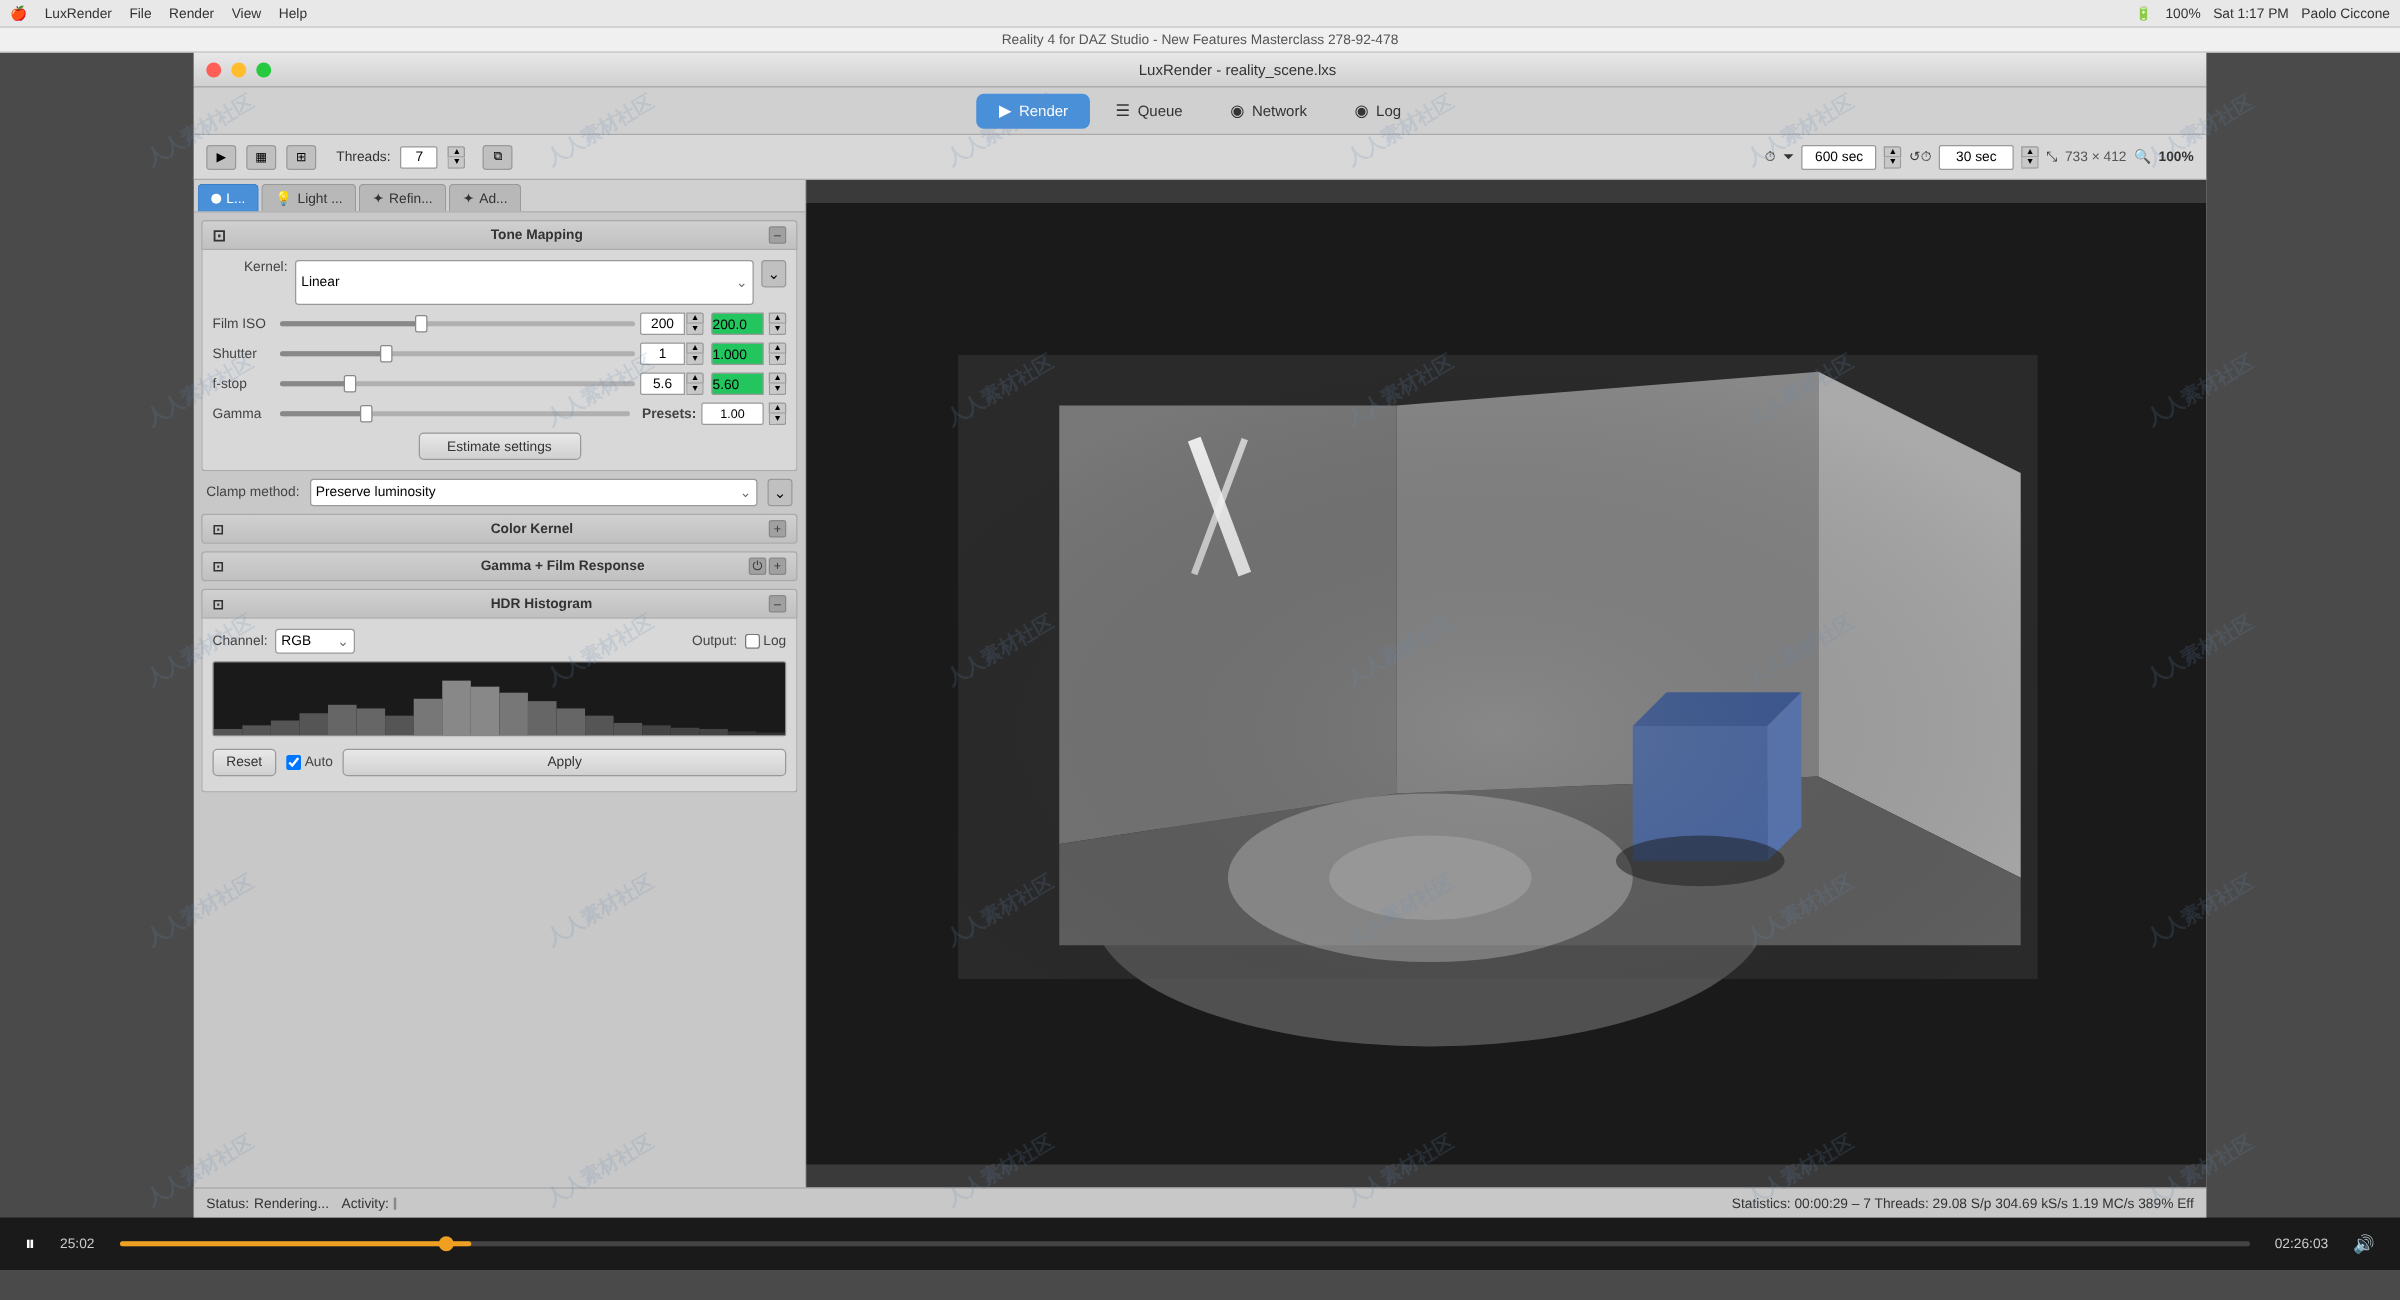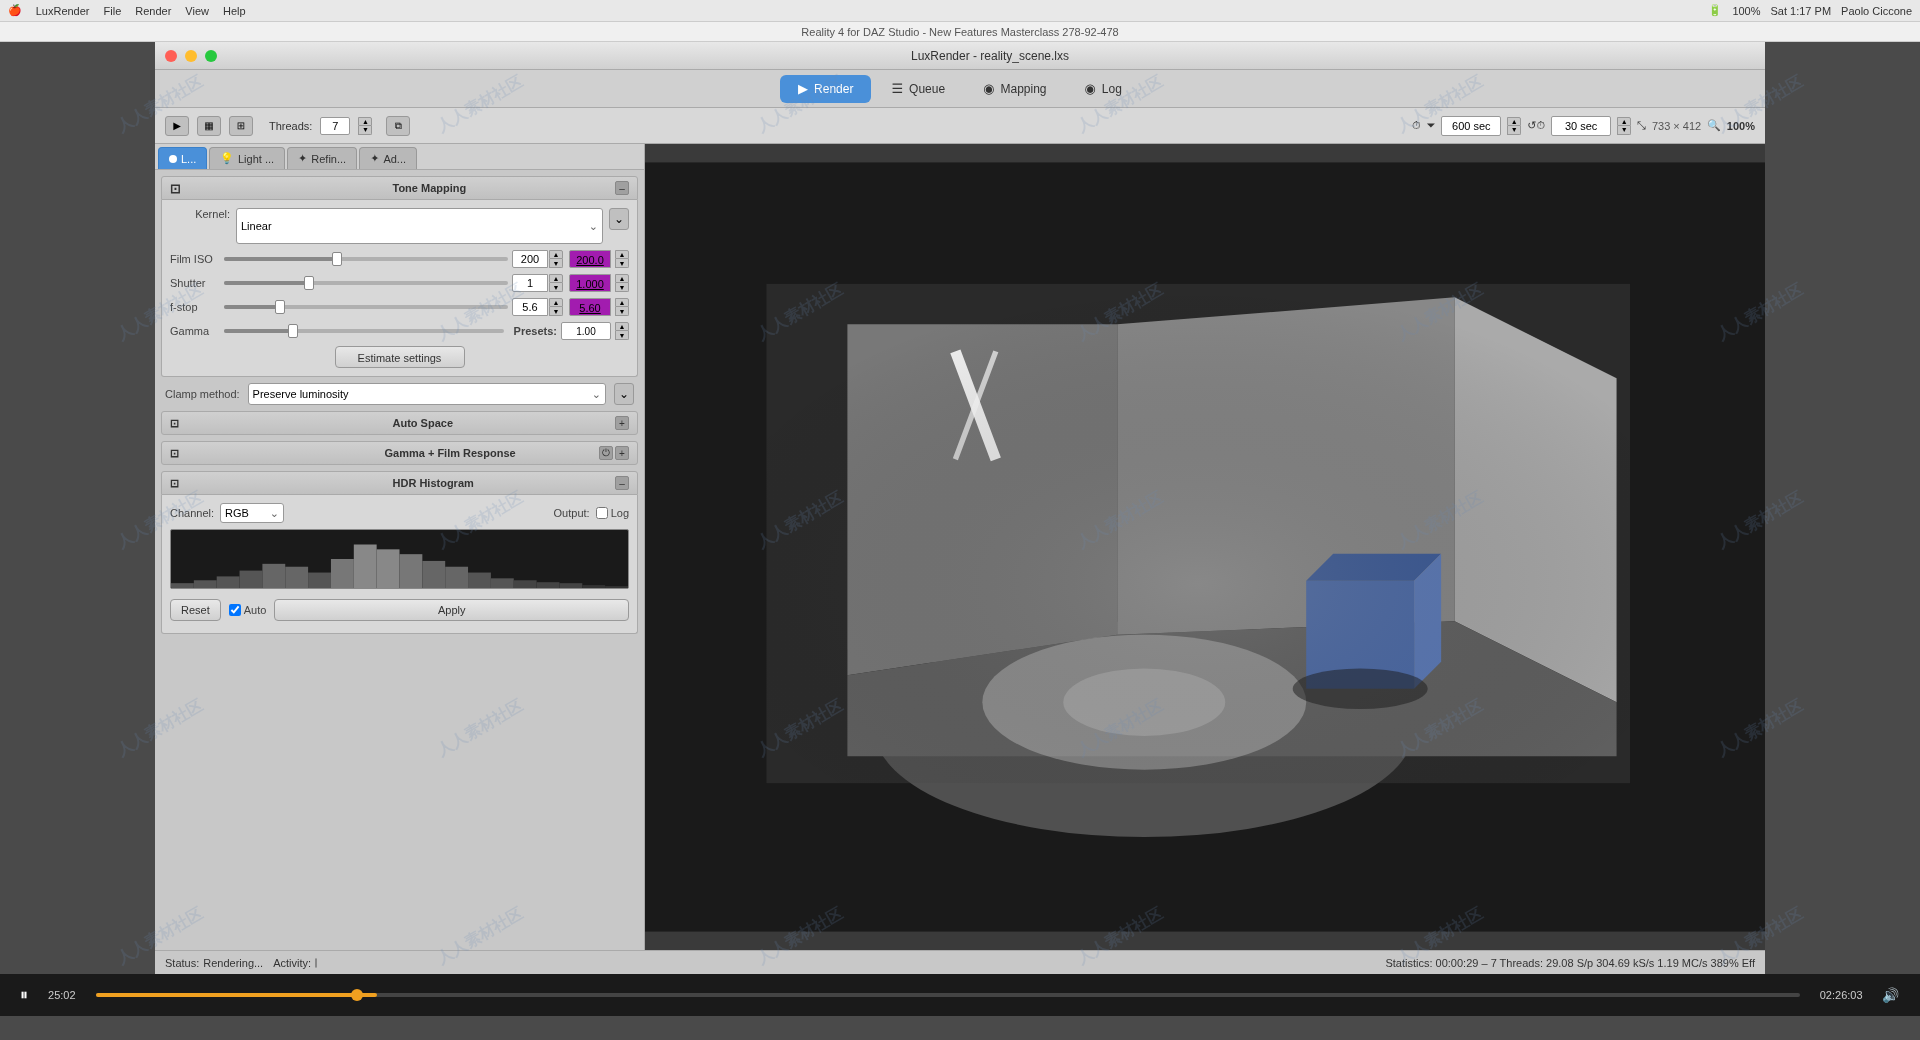--- a/index.html
+++ b/index.html
@@ -321,27 +321,25 @@
       font-size: 7px;
       cursor: pointer;
       display: flex; align-items: center; justify-content: center;
       line-height: 1;
     }
     .num-step:first-child { border-radius: 0 2px 0 0; }
     .num-step:last-child { border-radius: 0 0 2px 0; border-top: none; }
     .num-display {
       width: 42px; height: 18px;
       border: 1px solid #999;
-      background: #a21caf;
-      font-size: 11px;
-      text-align: center;
+      background: #22c55e;
+      font-size: 11px;
       line-height: 18px;
       margin-left: 2px;
       border-radius: 2px 0 0 2px;
-      text-decoration: underline;
     }
     .presets-label { font-size: 11px; color: #444; font-weight: bold; }
     .presets-input {
       width: 50px; height: 18px;
       border: 1px solid #999;
       background: white;
       font-size: 10px;
       text-align: center;
       border-radius: 2px;
     }
@@ -658,21 +656,21 @@
     <button class="tab active">
       <span class="tab-icon">▶</span>
       <span>Render</span>
     </button>
     <button class="tab">
       <span class="tab-icon">☰</span>
       <span>Queue</span>
     </button>
     <button class="tab">
       <span class="tab-icon">◉</span>
-      <span>Mapping</span>
+      <span>Network</span>
     </button>
     <button class="tab">
       <span class="tab-icon">◉</span>
       <span>Log</span>
     </button>
   </div>
 
   <div class="toolbar">
     <button class="toolbar-btn">▶</button>
     <button class="toolbar-btn">▦</button>
@@ -834,21 +832,21 @@
             <select>
               <option>Preserve luminosity</option>
               <option>Cut</option>
             </select>
           </div>
           <div class="clamp-arrow">⌄</div>
         </div>
 
         <div class="collapsed-section">
           <span>⊡</span>
-          <span>Auto Space</span>
+          <span>Color Kernel</span>
           <div class="section-toggle">+</div>
         </div>
 
         <div class="collapsed-section">
           <span>⊡</span>
           <span>Gamma + Film Response</span>
           <div style="display:flex;gap:2px;">
             <div class="section-toggle">⏻</div>
             <div class="section-toggle">+</div>
           </div>

